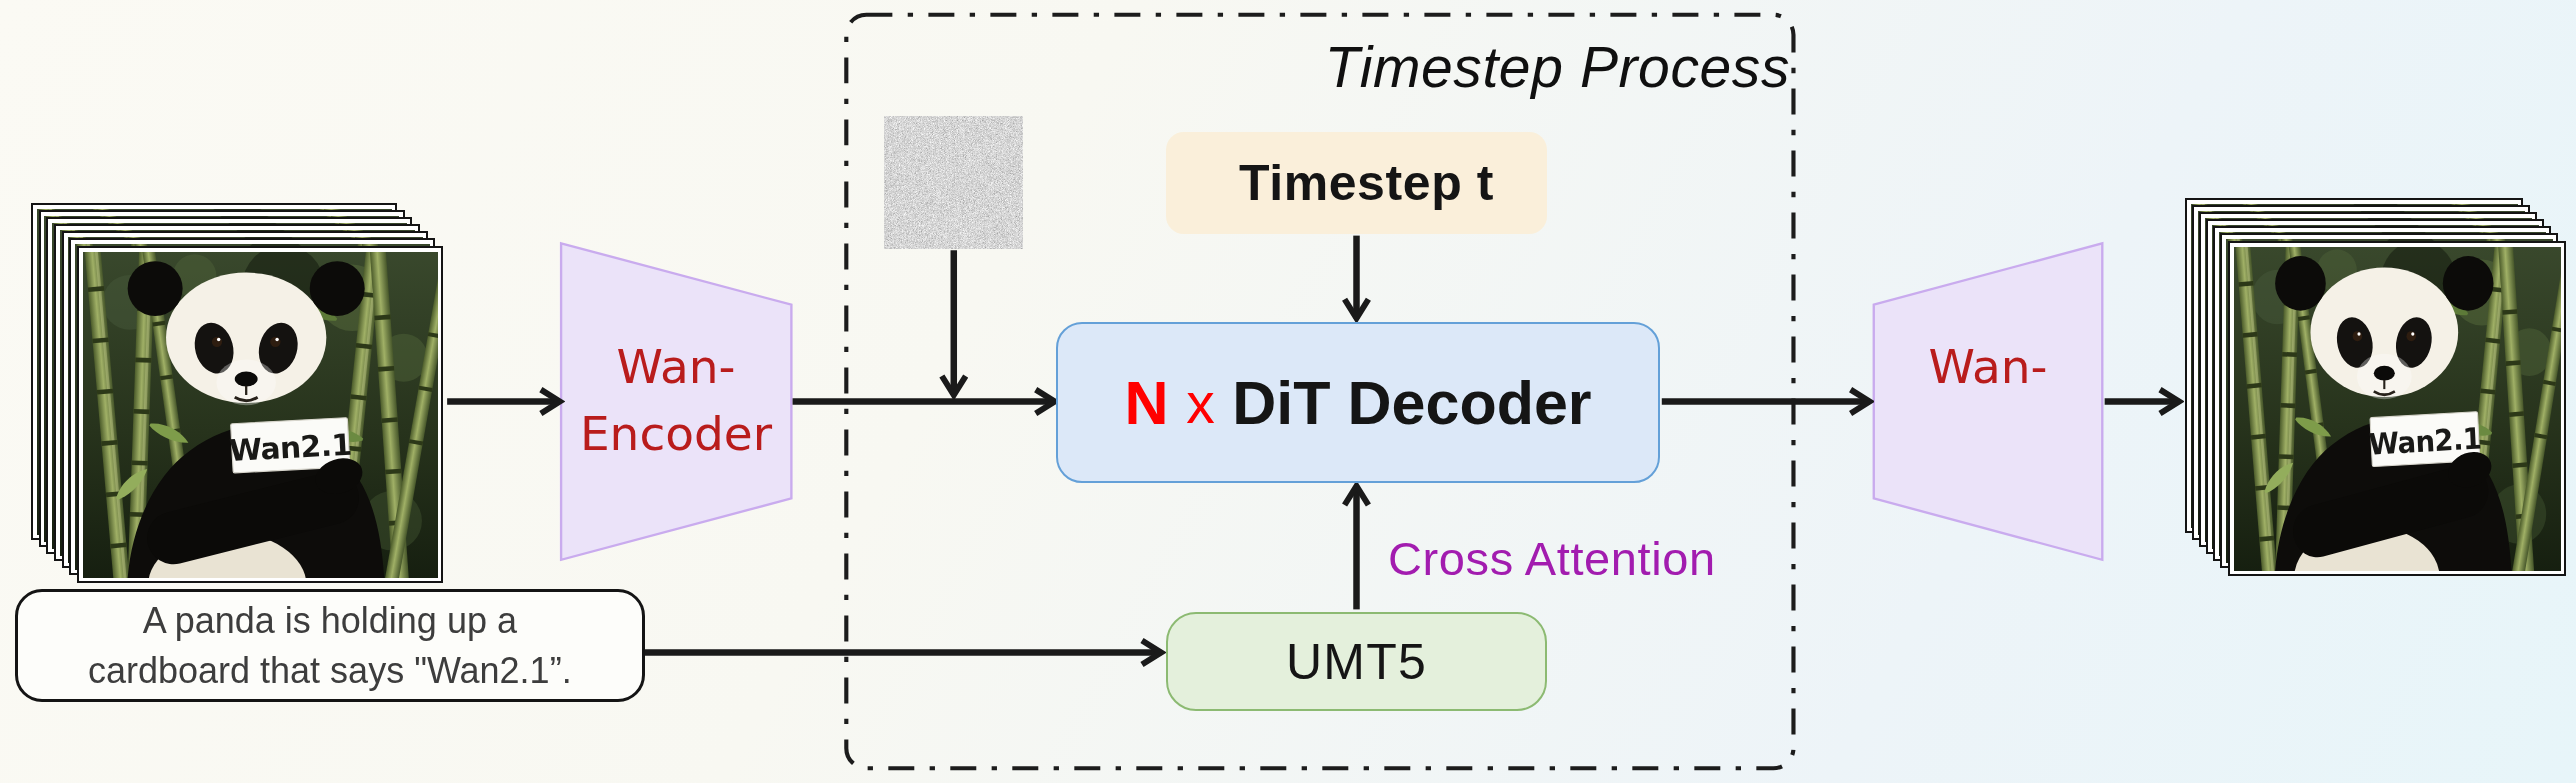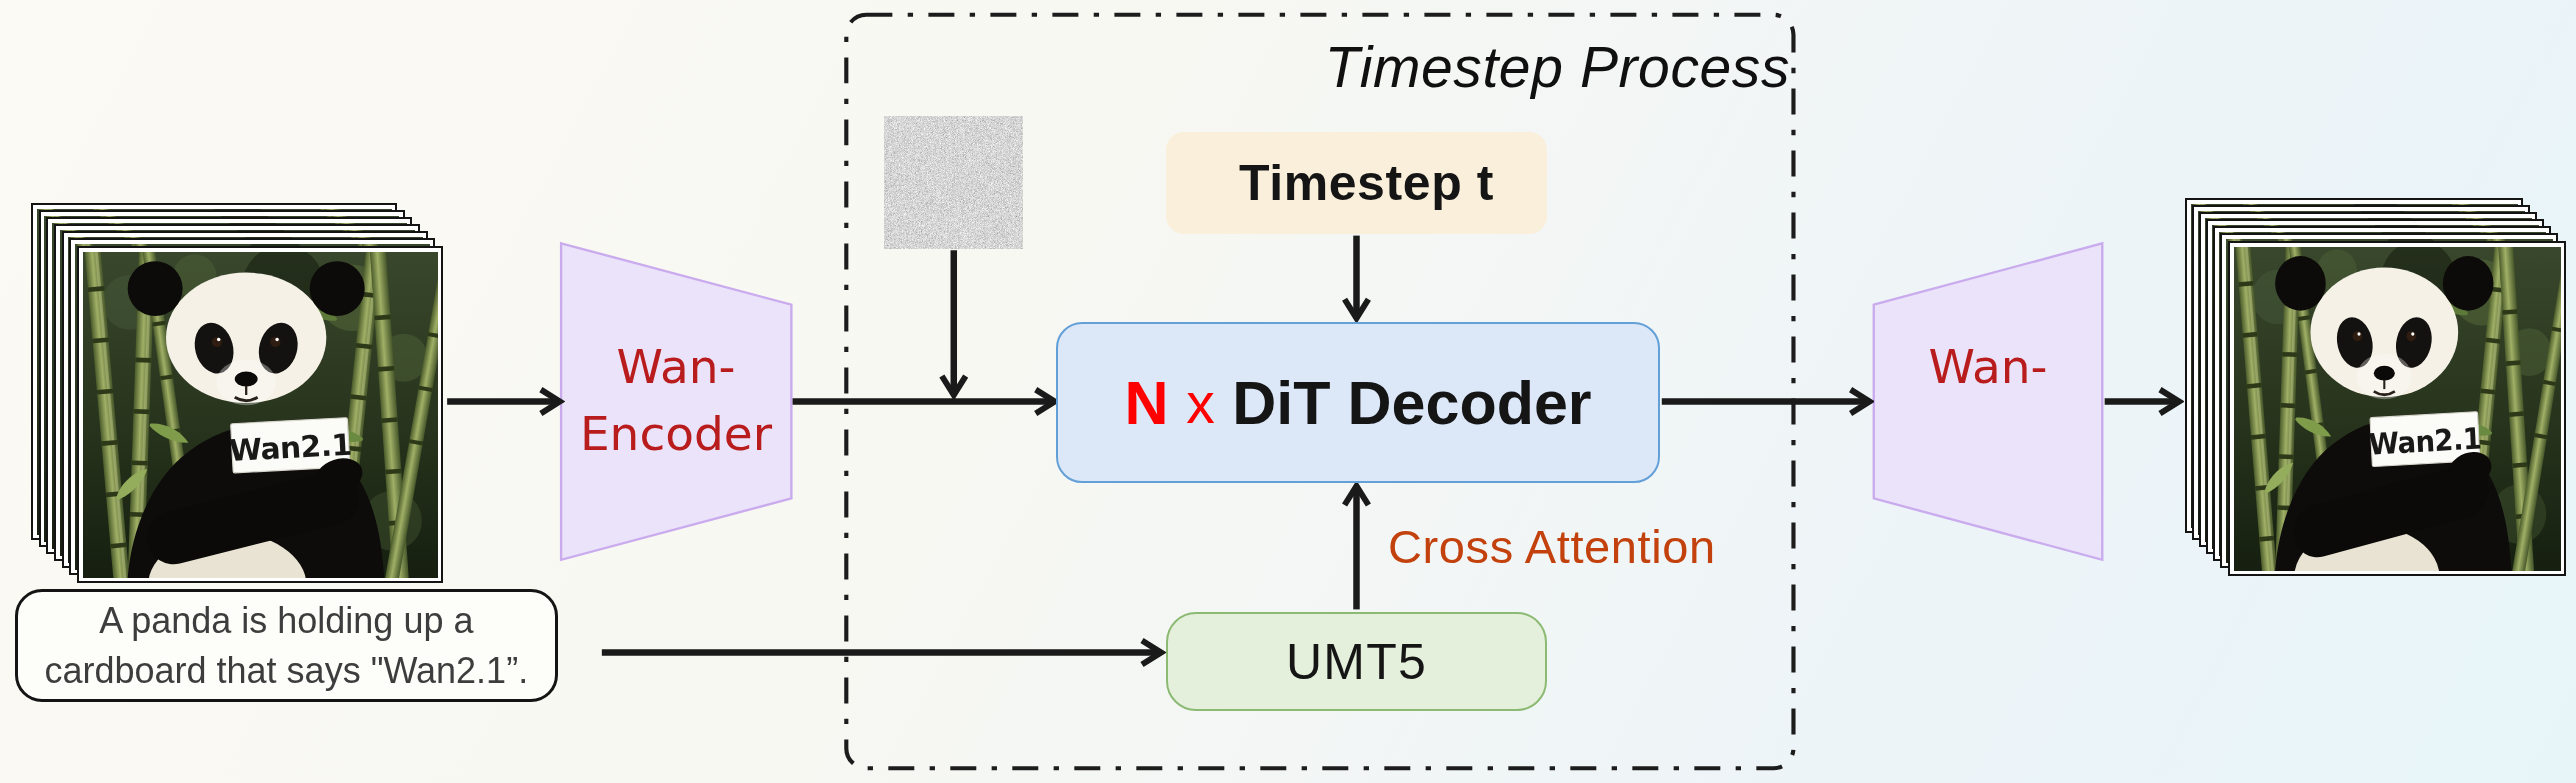--- a/index.html
+++ b/index.html
@@ -31,30 +31,30 @@
   #timestep-box{left:1166px;top:132px;width:381px;height:102px;border-radius:17.7px;
     background:var(--timestep_fill,#faefda);font-size:50px;font-weight:700;letter-spacing:0.6px;padding-left:20px;}
   #dit-box{left:1056px;top:322px;width:604px;height:161px;border-radius:26px;
     background:var(--dit_fill,#dce8f8);border:2.4px solid var(--dit_border,#64a0d8);
     font-size:61px;font-weight:700;}
   #dit-box .dit-n{color:var(--red_accent,#ff0000);font-weight:800;}
   #dit-box .dit-x{color:var(--red_accent,#ff0000);font-weight:400;margin:0 17.7px;font-size:57px;}
   #umt5-box{left:1166px;top:612px;width:381px;height:99px;border-radius:30px;
     background:var(--umt5_fill,#e4f0dc);border:2.4px solid var(--umt5_border,#8cba72);
     font-size:50px;font-weight:400;letter-spacing:1.2px;}
-  #prompt-box{left:14.8px;top:589px;width:543px;height:113px;border-radius:27px;
+  #prompt-box{left:14.8px;top:589px;width:630px;height:113px;border-radius:27px;
     background:#fdfdfa;border:3px solid #141414;flex-direction:column;
     font-size:36px;line-height:50px;color:#3d3d3d;text-align:center;font-weight:400;}
   #diffusion-title{left:1228px;top:34px;width:562px;text-align:right;z-index:2;
     font-size:57px;font-style:italic;color:#101010;letter-spacing:0.6px;}
   .vae-label{position:absolute;width:230px;top:333px;text-align:center;z-index:3;
     font-family:"DejaVu Sans",sans-serif;font-size:47px;line-height:67px;color:#b91c1c;}
   #encoder-label{left:561px;}
   #decoder-label{left:1873px;}
-  #cross-label{left:1388px;top:519px;z-index:3;font-size:47px;color:#c2410c;font-weight:400;letter-spacing:0.6px;}
+  #cross-label{left:1388px;top:531px;z-index:3;font-size:47px;color:#a21caf;font-weight:400;letter-spacing:0.6px;}
   
   #noise{left:884px;top:116px;width:139px;height:133px;z-index:3;}
   
   .stack{position:absolute;z-index:4;}
   #stack-left{left:31px;top:203px;width:413px;height:381px;}
   #stack-right{left:2185px;top:198px;width:391px;height:379px;}
   .frame{position:absolute;background:#fff;border:2.4px solid #141414;padding:3.5px;}
   #stack-left .frame{width:366px;height:337px;}
   #stack-right .frame{width:338px;height:335px;}
   .frame svg{width:100%;height:100%;display:block;}

